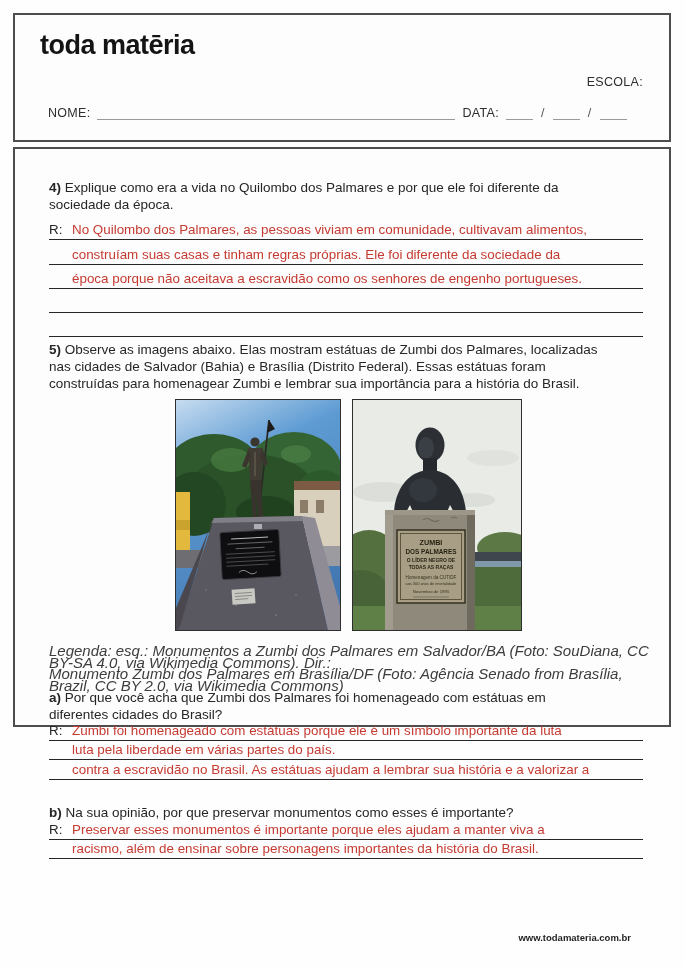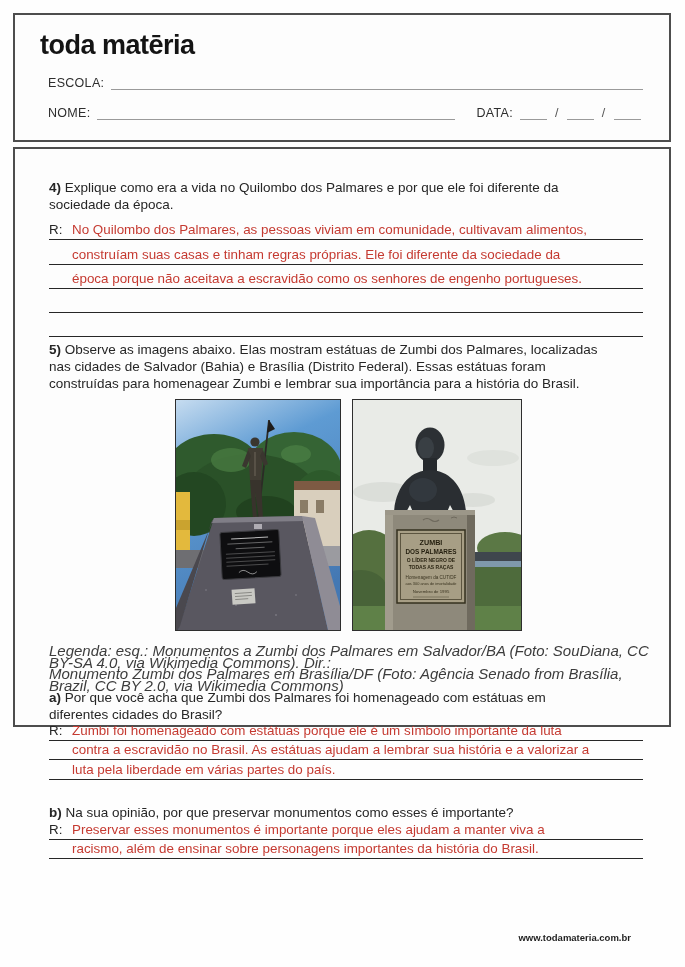--- a/index.html
+++ b/index.html
@@ -7,25 +7,25 @@
   .page { position:relative; width:685px; height:967px; background:#fefefe; overflow:hidden; }
   .box { position:absolute; left:13px; width:658px; border:2px solid #4d4d4d; background:#fdfdfd; }
   .header-box { top:13px; height:129px; }
   .main-box { top:147px; height:580px; }
 
   .logo { position:absolute; left:25px; top:15px; font-size:27px; font-weight:bold;
           letter-spacing:-0.5px; color:#141414; }
 
   .hrow { position:absolute; left:33px; right:26px; display:flex; align-items:flex-end; gap:7px;
           font-size:12.5px; color:#2e2e2e; letter-spacing:0.3px; }
-  .hrow-escola { top:60px; }
+  .hrow-escola { top:60px;flex-direction:column; }
   .hrow-nome   { top:90px; }
   .fill-line { flex:1 1 auto; border-bottom:1.5px solid #9a9a9a; height:15px; }
   .nome-line { flex:0 0 auto; width:358px; border-bottom:1.5px solid #9a9a9a; height:15px; }
-  .date-label { margin-left:14px; }
+  .date-label { }
   .date-slot { width:27px; border-bottom:1.5px solid #9a9a9a; height:15px; }
   .slash { color:#555; padding:0 1px; }
 
   .q-text { position:absolute; left:34px; width:600px; font-size:13.5px; line-height:17px; color:#262626; }
   .q-num { font-weight:bold; }
 
   .ans { position:absolute; left:34px; width:594px; }
   .ans-line { position:relative; border-bottom:1.5px solid #272727; }
   .ans-line-tall  { height:24.3px; }
   .ans-line-short { height:19.5px; }
@@ -225,24 +225,24 @@
       <div><span class="q-num">a)</span> <span>Por que você acha que Zumbi dos Palmares foi homenageado com estátuas em</span></div>
       <div>diferentes cidades do Brasil?</div>
     </div>
 
     <div class="ans" style="top:572px">
       <div class="ans-line ans-line-short">
         <span class="ans-r">R:</span>
         <span class="ans-txt">Zumbi foi homenageado com estátuas porque ele é um símbolo importante da luta</span>
       </div>
       <div class="ans-line ans-line-short">
+        <span class="ans-txt">luta pela liberdade em várias partes do país.</span>
+      </div>
+      <div class="ans-line ans-line-short">
         <span class="ans-txt">contra a escravidão no Brasil. As estátuas ajudam a lembrar sua história e a valorizar a</span>
-      </div>
-      <div class="ans-line ans-line-short">
-        <span class="ans-txt">luta pela liberdade em várias partes do país.</span>
       </div>
     </div>
 
     <div class="q-text" style="top:655px">
       <div><span class="q-num">b)</span> <span>Na sua opinião, por que preservar monumentos como esses é importante?</span></div>
     </div>
 
     <div class="ans" style="top:671px">
       <div class="ans-line ans-line-short">
         <span class="ans-r">R:</span>

